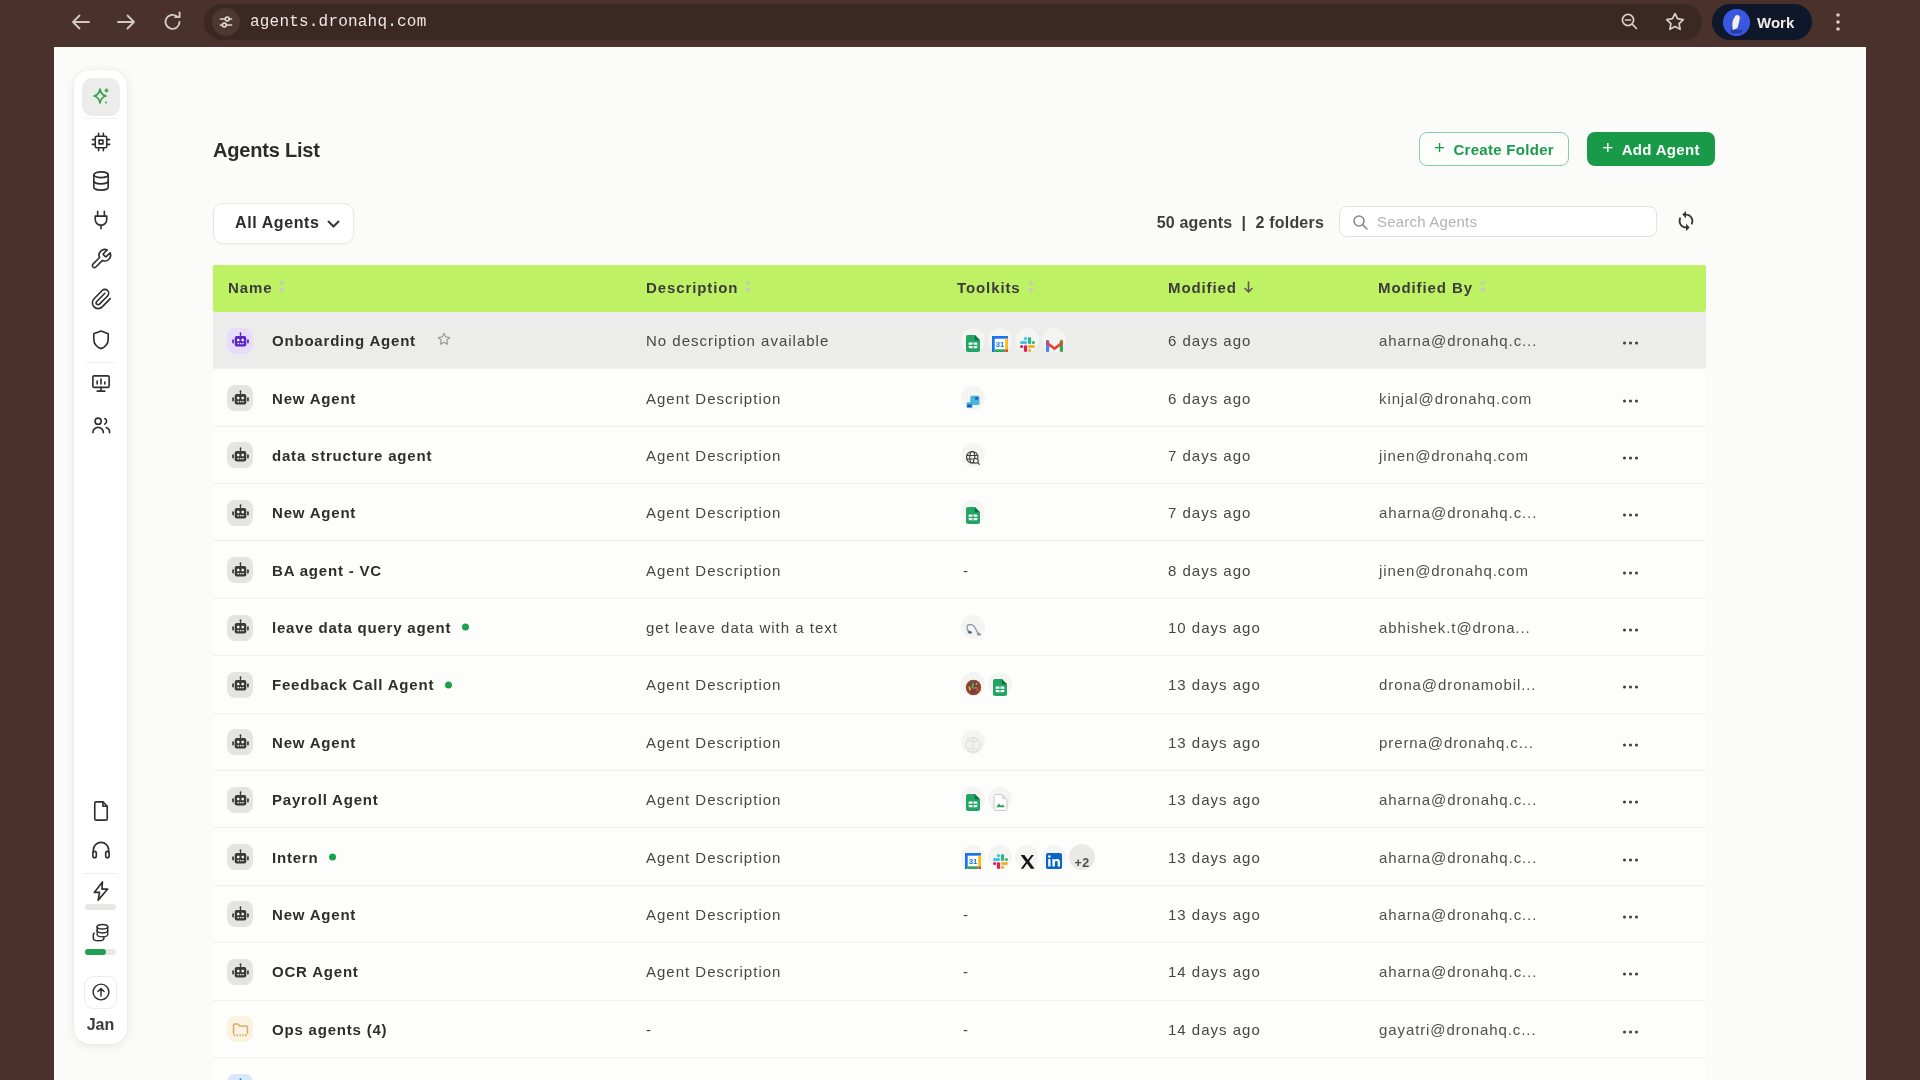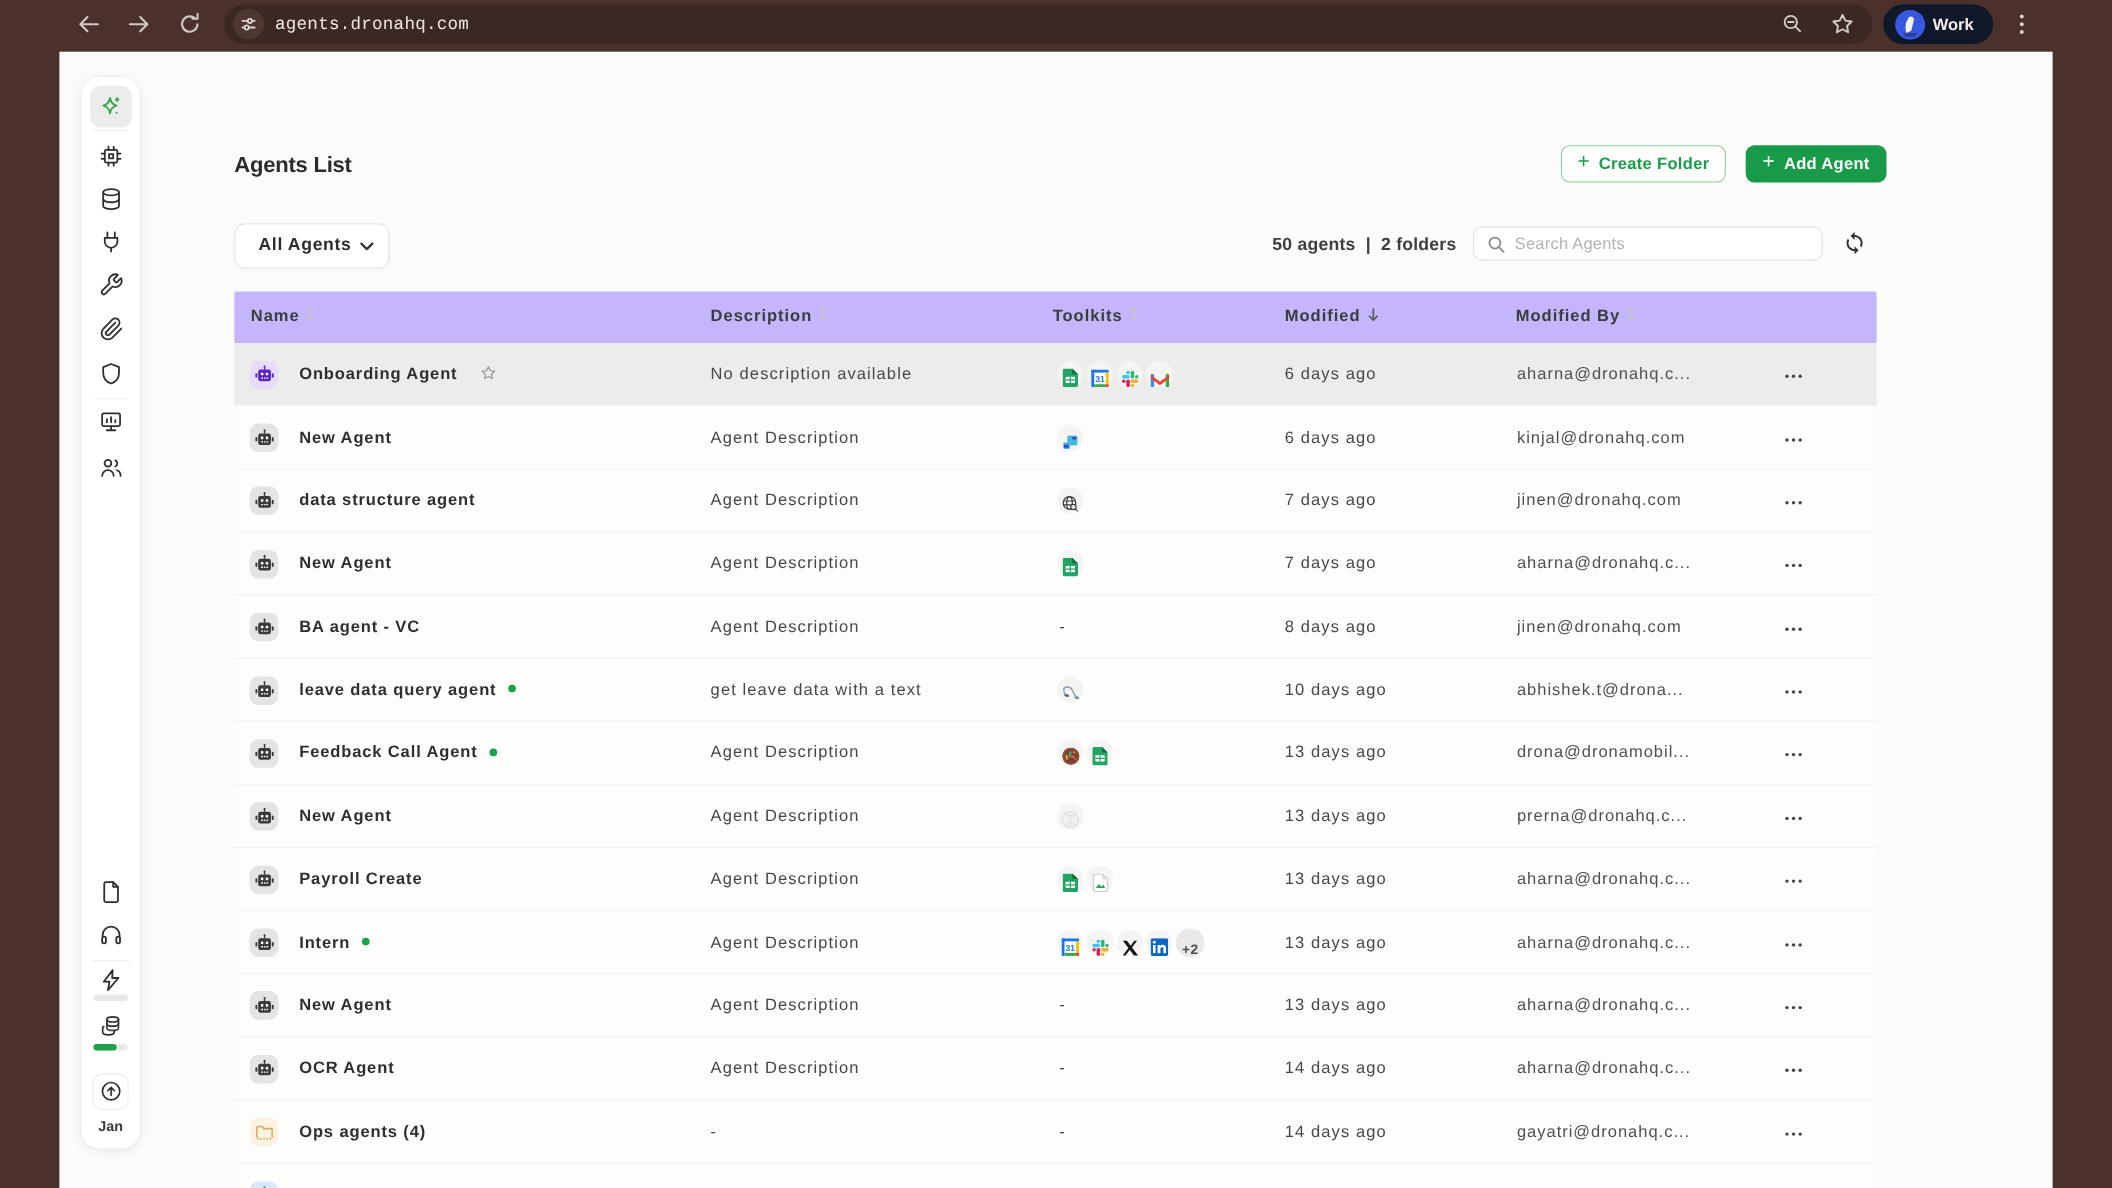--- a/index.html
+++ b/index.html
@@ -36,21 +36,21 @@
   #btnadd { left:1533px; top:85px; width:128px; background:#189a49; color:#fff; }
   #dropdown { position:absolute; left:159px; top:156px; width:141px; height:41px; background:#fff; border:1px solid #e7e7e5;
               border-radius:10px; box-shadow:0 1px 3px rgba(0,0,0,.04); }
   #ddtxt { position:absolute; left:21px; top:10px; font-size:16px; font-weight:700; color:#2c2c2c; letter-spacing:.6px; }
   #counts { position:absolute; left:1000px; top:167px; width:270px; text-align:right; font-size:16px; font-weight:600; color:#3e3e3e; letter-spacing:.2px; }
   #search { position:absolute; left:1285px; top:159px; width:318px; height:31px; background:#fff; border:1px solid #e2e2e0; border-radius:8px; }
   #searchtxt { position:absolute; left:37px; top:6px; font-size:15px; color:#b3b3b1; letter-spacing:.2px; }
 
   
   #table { position:absolute; left:159px; top:218px; width:1493px; }
-  #thead { position:absolute; left:0; top:0; width:1493px; height:47px; background:#c4b5fd; border-radius:2px; }
+  #thead { position:absolute; left:0; top:0; width:1493px; height:47px; background:#bef264; border-radius:2px; }
   .th { position:absolute; top:14px; font-size:15px; font-weight:600; color:#3c3c3c; letter-spacing:.9px; }
   .row { position:absolute; left:0; width:1493px; background:#fdfdfc; border-bottom:1px solid #f0f0ee; }
   .row.sel { background:#ececeb; }
   .ricon { position:absolute; left:14px; width:26px; height:26px; border-radius:8px; background:#e4e4e2;
            display:flex; align-items:center; justify-content:center; }
   .ricon.purple { background:#e7ddf9; }
   .ricon.folder { background:#faf3e1; }
   .ricon.blue { background:#d6e8fa; }
   .rname { position:absolute; left:59px; font-size:15px; font-weight:700; color:#2e2e2e; letter-spacing:.8px; }
   .rdesc { position:absolute; left:433px; font-size:15px; color:#474747; letter-spacing:1px; }
@@ -188,21 +188,21 @@
       <path d="M5 12.2 c-.6.4-1 .9-1 1.5 v4 c0 1.33 2.46 2.4 5.5 2.4 s5.5-1.07 5.5-2.4 v-1.5"></path>
     </svg>
     <div class="abs" style="left:11px;top:879px;width:31px;height:6px;border-radius:3px;background:#e7e7e5"></div>
     <div class="abs" style="left:11px;top:879px;width:21px;height:6px;border-radius:3px;background:#1ea24d"></div>
 
     <div class="abs" style="left:10px;top:906px;width:33px;height:33px;border-radius:9px;border:1px solid #ececea"></div>
     <svg class="sicon" style="top:922px" width="21" height="21" viewBox="0 0 24 24" fill="none" stroke="#2f2f2f" stroke-width="1.7" stroke-linecap="round" stroke-linejoin="round">
       <circle cx="12" cy="12" r="9"></circle>
       <path d="M12 16.5 V8 M8.5 11.5 L12 8 l3.5 3.5"></path>
     </svg>
-    <div class="abs" style="left:0;top:946px;width:53px;text-align:center;font-size:13px;font-weight:700;color:#3a3a3a">Jan</div>
+    <div class="abs" style="left:0;top:946px;width:53px;text-align:center;font-size:16px;font-weight:700;color:#3a3a3a">Jan</div>
   </div>
 
   <div id="title">Agents List</div>
   <div class="btn" id="btnfolder"><span style="font-weight:400;font-size:19px;margin-right:8px;margin-top:-2px">+</span>Create Folder</div>
   <div class="btn" id="btnadd"><span style="font-weight:400;font-size:19px;margin-right:8px;margin-top:-2px">+</span>Add Agent</div>
 
   <div id="dropdown">
     <div id="ddtxt">All Agents</div>
     <svg class="abs" style="left:112px;top:15px" width="15" height="11" viewBox="0 0 15 11" fill="none" stroke="#333" stroke-width="2" stroke-linecap="round" stroke-linejoin="round">
       <path d="M2.5 2.5 l5 5 5-5"></path>
@@ -565,21 +565,21 @@
             <rect x="4.7" y="6.3" width="14.6" height="13.4" rx="2.6"></rect>
             <rect x="1.5" y="10.5" width="2.2" height="5.2" rx="1.1"></rect>
             <rect x="20.3" y="10.5" width="2.2" height="5.2" rx="1.1"></rect>
             <rect x="7.8" y="9.9" width="2.8" height="3" rx=".7" fill="#ffffff"></rect>
             <rect x="13.4" y="9.9" width="2.8" height="3" rx=".7" fill="#ffffff"></rect>
             <rect x="8.1" y="15.3" width="2.3" height="1.5" rx=".4" fill="#ffffff"></rect>
             <rect x="11.4" y="15.3" width="1.7" height="1.5" rx=".4" fill="#ffffff"></rect>
             <rect x="14.1" y="15.3" width="2" height="1.5" rx=".4" fill="#ffffff"></rect>
           </svg>
         </div>
-      <div class="rname" style="top:50%;transform:translateY(-50%)">Payroll Create</div>
+      <div class="rname" style="top:50%;transform:translateY(-50%)">Payroll Agent</div>
       <div class="rdesc" style="top:50%;transform:translateY(-50%)">Agent Description</div>
       <div class="rtool" style="top:50%;transform:translateY(-50%)">
           <span class="halo">
             <svg width="14" height="17" viewBox="0 0 14 17">
               <path d="M2 0 h6.8 L14 5.2 V15 a2 2 0 0 1 -2 2 H2 a2 2 0 0 1 -2 -2 V2 a2 2 0 0 1 2 -2 z" fill="#21a464"></path>
               <path d="M8.8 0 L14 5.2 H8.8 Z" fill="#11703f"></path>
               <rect x="2.7" y="7.6" width="8.6" height="5.6" rx=".7" fill="#fff"></rect>
               <path d="M2.7 10.4 h8.6 M7 7.6 v5.6" stroke="#21a464" stroke-width="1.1"></path>
             </svg>
           </span>

